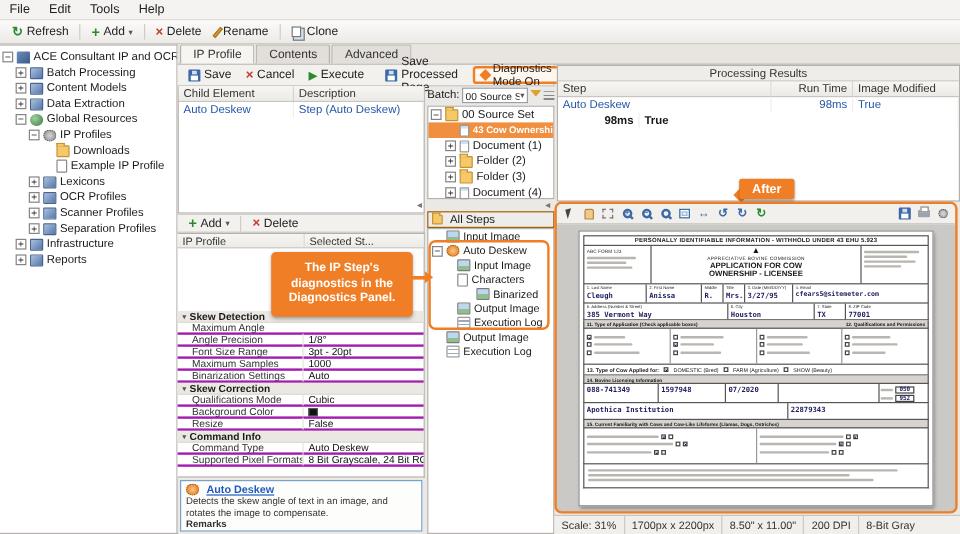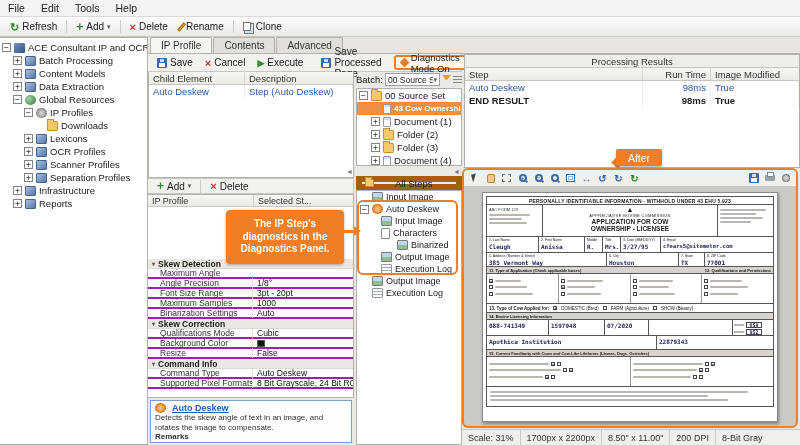--- a/index.html
+++ b/index.html
@@ -61,21 +61,21 @@
   .pv{flex:1;border-left:1px solid #e6e3de;padding-left:4px;color:#111;overflow:hidden;white-space:nowrap;display:flex;align-items:center}
   .swatch{width:8px;height:7px;background:#111;border:1px solid #555;display:inline-block}
   
   #help{position:absolute;left:150px;top:400px;width:202px;height:43px;border:1px solid #7aa0cc;background:#fdfdfc;padding:2px 4px;font-size:8px;color:#333;overflow:hidden;line-height:1.15}
   .ht{color:#1f5bbf;font-weight:bold;text-decoration:underline;font-size:9px}
   
   #callout{position:absolute;left:226px;top:210px;width:118px;height:54px;background:#f07e26;border-radius:4px;color:#fff;font-weight:bold;font-size:10px;display:flex;align-items:center;justify-content:center;text-align:center;padding:2px 4px;line-height:1.25;box-shadow:0 1px 3px rgba(0,0,0,.3)}
   #cbar{position:absolute;left:343px;top:230px;width:12px;height:3px;background:#f07e26}
   #chead{position:absolute;left:354px;top:226px;width:0;height:0;border-left:7px solid #f07e26;border-top:5px solid transparent;border-bottom:5px solid transparent}
   #diagbox{position:absolute;left:357px;top:200px;width:101px;height:75px;border:2px solid #f07e26;border-radius:6px}
-  #after{position:absolute;left:616px;top:149px;width:46px;height:17px;background:#f07e26;border-radius:2px;color:#fff;font-weight:normal;font-size:10.5px;display:flex;align-items:center;justify-content:center;box-shadow:0 1px 2px rgba(0,0,0,.3)}
+  #after{position:absolute;left:616px;top:149px;width:46px;height:17px;background:#f07e26;border-radius:2px;color:#fff;font-weight:bold;font-size:10.5px;display:flex;align-items:center;justify-content:center;box-shadow:0 1px 2px rgba(0,0,0,.3)}
   #afterptr{position:absolute;left:613px;top:158px;width:9px;height:9px;background:#f07e26;transform:rotate(45deg)}
   .collapse{position:absolute;font-size:7px;color:#777;line-height:8px}
   
   #vframe{position:absolute;left:462px;top:168px;width:336px;height:260px;border:2px solid #f07e26;border-radius:6px;background:#cbc9c5;overflow:hidden}
   #vtools{height:17px;background:#f2f0ed;border-bottom:1px solid #c8c5c0;display:flex;align-items:center;padding:0 3px;gap:1px}
   .vbtn{width:15px;height:14px;display:flex;align-items:center;justify-content:center;border-radius:2px;flex:none}
   .c-cursor{width:0;height:0;border-top:8px solid #444;border-right:5px solid transparent;transform:rotate(-15deg)}
   .c-hand{width:8px;height:9px;background:#f0c888;border:1px solid #b08848;border-radius:2px 2px 1px 1px}
   .c-marq{width:9px;height:8px;border:1px dashed #777}
   .mag{width:8px;height:8px;border:2px solid #3a6aa8;border-radius:50%;position:relative;font:bold 6px/4px "Liberation Sans",sans-serif;color:#3a6aa8;text-align:center}
@@ -188,20 +188,25 @@
   <div class="trw" style="padding-left:24px">
       <span class="exp">−</span>
       <span class="ni i-gear"></span>
       <span>IP Profiles</span>
     </div>
   <div class="trw" style="padding-left:35px">
       <span class="sp"></span>
       <span class="ni i-fold"></span>
       <span>Downloads</span>
     </div>
+  <div class="trw" style="padding-left:35px">
+      <span class="sp"></span>
+      <span class="ni i-doc"></span>
+      <span>Example IP Profile</span>
+    </div>
   <div class="trw" style="padding-left:24px">
       <span class="exp">+</span>
       <span class="ni i-mod"></span>
       <span>Lexicons</span>
     </div>
   <div class="trw" style="padding-left:24px">
       <span class="exp">+</span>
       <span class="ni i-mod"></span>
       <span>OCR Profiles</span>
     </div>
@@ -320,21 +325,20 @@
     <div class="gh" style="width:178px">Step</div>
     <div class="gh" style="width:68px;text-align:right">Run Time</div>
     <div class="gh" style="flex:1;border-right:none">Image Modified</div>
   </div>
   <div class="flex">
     <div class="gc blue" style="width:178px">Auto Deskew</div>
     <div class="gc blue" style="width:68px;text-align:right">98ms</div>
     <div class="gc blue" style="flex:1">True</div>
   </div>
   <div class="flex" style="font-weight:bold">
-    <div class="gc" style="width:178px">END RESULT</div>
     <div class="gc" style="width:68px;text-align:right">98ms</div>
     <div class="gc" style="flex:1">True</div>
   </div>
 </div>
 
 <div class="abs flex" style="left:148px;top:178px;width:206px;height:16px;background:#f3f1ee;border:1px solid #c9c5c0;border-left:none;padding-left:3px">
   <span class="tbtn">
       <span class="g g-plus">+</span>
       <span>Add</span>
       <span class="g-caret">▾</span>
@@ -411,21 +415,21 @@
 <div id="help">
   <span class="flex" style="gap:3px">
       <span class="ni i-gearo"></span>
       <span class="ht">Auto Deskew</span>
     </span>
   <div>Detects the skew angle of text in an image, and rotates the image to compensate.</div>
   <div style="font-weight:bold">Remarks</div>
   <div>Auto Deskew works by detecting characters in an image and finding the angle which best skews them.</div>
 </div>
 
-<div class="abs flex" style="left:356px;top:176px;width:106px;height:14px;background:#efede9;border:6px solid #a16207;padding-left:3px;gap:18px">
+<div class="abs flex" style="left:356px;top:176px;width:106px;height:14px;background:#efede9;border:1px solid #a16207;padding-left:3px;gap:3px">
   <span class="ni i-fold" style="width:9px;height:8px"></span>
   <span style="font-size:9.5px">All Steps</span>
 </div>
 <div class="panel" style="left:356px;top:190px;width:106px;height:255px">
   <div class="trw" style="padding-left:3px;height:12px;font-size:9px">
       <span class="sp"></span>
       <span class="ni i-img"></span>
       <span>Input Image</span>
     </div>
   <div class="trw" style="padding-left:3px;height:12px;font-size:9px">

